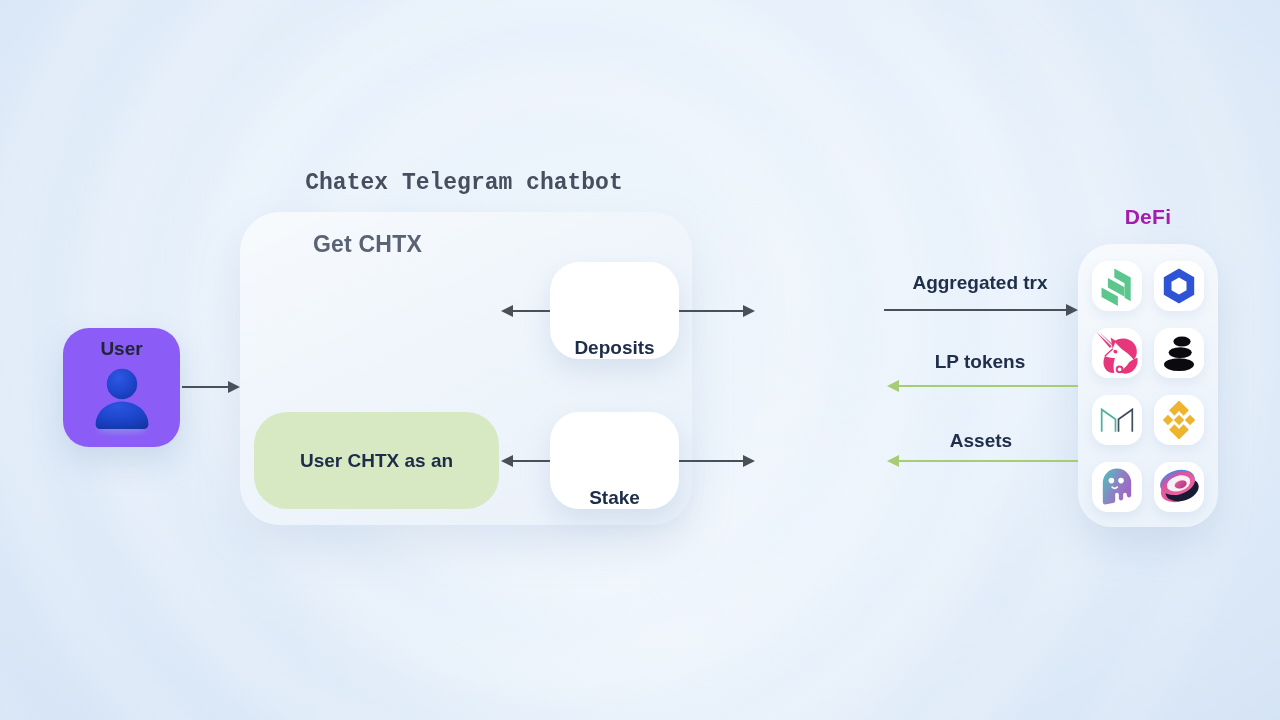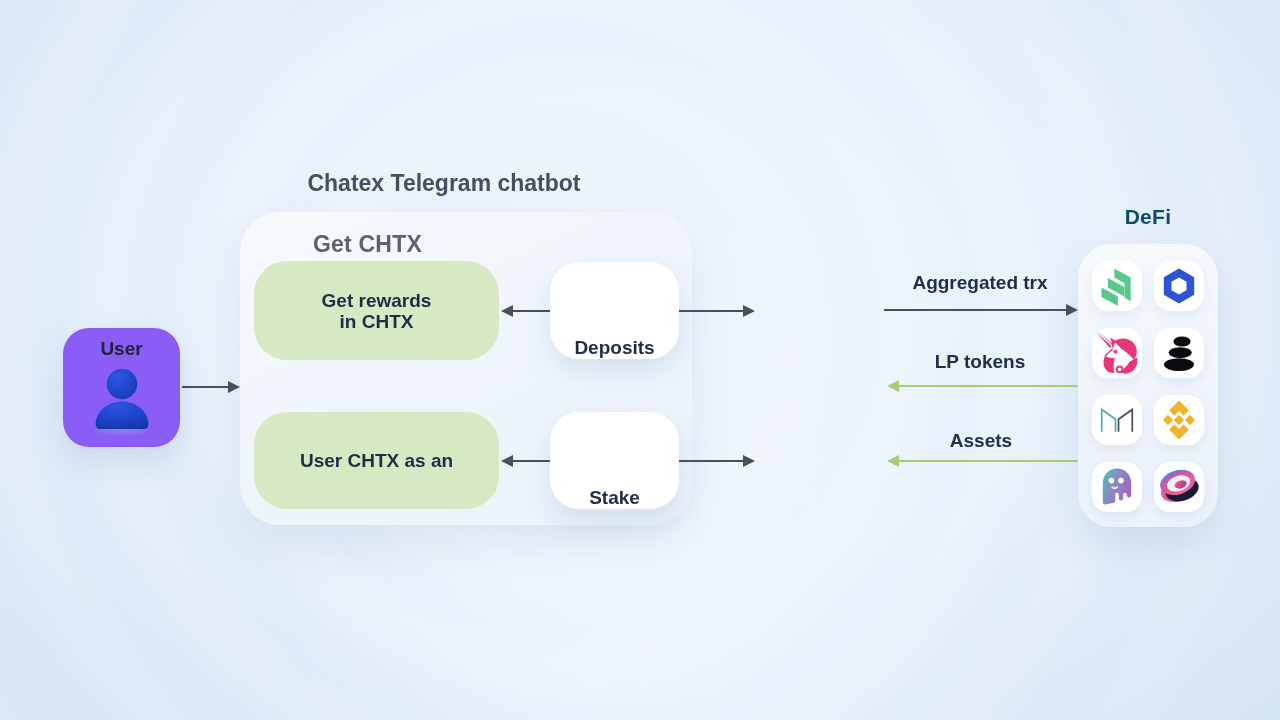--- a/index.html
+++ b/index.html
@@ -27,22 +27,22 @@
         rgba(255,255,255,0.13) 443px 470px,
         rgba(255,255,255,0) 498px 520px,
         rgba(255,255,255,0.12) 548px 575px,
         rgba(255,255,255,0) 603px 640px,
         rgba(255,255,255,0.10) 668px 695px,
         rgba(255,255,255,0) 723px);
   }
   .layer { position:absolute; inset:0; }
 
   .page-title {
-    position:absolute; left:218px; top:170px; width:452px;
-    text-align:center; font-size:23px; font-weight:bold; color:#474e5e;
+    position:absolute; left:238px; top:170px; width:452px;
+    text-align:center; font-size:23px; font-weight:bold; color:#474e5e;font-family:Liberation Mono, monospace;
   }
 
   
   .panel {
     position:absolute; left:240px; top:212px; width:452px; height:313px;
     border-radius:40px;
     background:linear-gradient(155deg, #f7fafd 0%, #eff5fb 45%, #e9f1fa 100%);
     box-shadow:0 20px 45px rgba(125,155,195,0.18);
   }
   .panel-heading {
@@ -86,21 +86,21 @@
     background:#ffffff; border-radius:42px;
     box-shadow:0 16px 34px rgba(125,155,195,0.22);
     display:flex; flex-direction:column; align-items:center; justify-content:center;
     text-align:center;
   }
   .backbone .bl { font-size:19px; font-weight:bold; color:#1d2c49; line-height:22px; }
 
   
   .defi-heading {
     position:absolute; left:1078px; top:205px; width:140px; text-align:center;
-    font-size:21px; font-weight:bold; color:#0c4a6e; letter-spacing:0.3px;
+    font-size:21px; font-weight:bold; color:#a21caf; letter-spacing:0.3px;
   }
   .defi-panel {
     position:absolute; left:1078px; top:244px; width:140px; height:283px;
     border-radius:34px;
     background:linear-gradient(165deg, #f7fafd 0%, #eef4fb 60%, #ebf2fa 100%);
     box-shadow:0 18px 38px rgba(125,155,195,0.2);
     padding:17px 14px;
   }
   .defi-grid {
     display:grid; grid-template-columns:50px 50px; grid-auto-rows:50px;
@@ -157,24 +157,20 @@
         </filter>
       </defs>
       <ellipse cx="32" cy="66" rx="25" ry="5.5" fill="#8ea8e0" opacity="0.55" filter="url(#pShadow)"></ellipse>
       <circle cx="32" cy="22" r="15.2" fill="url(#pgHead)"></circle>
       <path d="M5.6,62 a26.4,22.5 0 0 1 52.8,0 l0,0.5 a4.5,4.5 0 0 1 -4.5,4.5 l-43.8,0 a4.5,4.5 0 0 1 -4.5,-4.5 z" fill="url(#pgBody)"></path>
     </svg>
   </div>
 
   <div class="panel">
     <div class="panel-heading">Get CHTX</div>
-    <div class="green-box gb1">
-      <div class="bl">Get rewards</div>
-      <div class="bl">in CHTX</div>
-    </div>
     <div class="white-box wb-dep">
       <div class="bl">Deposits</div>
     </div>
     <div class="green-box gb2">
       <div class="bl">User CHTX as an</div>
     </div>
     <div class="white-box wb-stk">
       <div class="bl">Stake</div>
     </div>
   </div>

